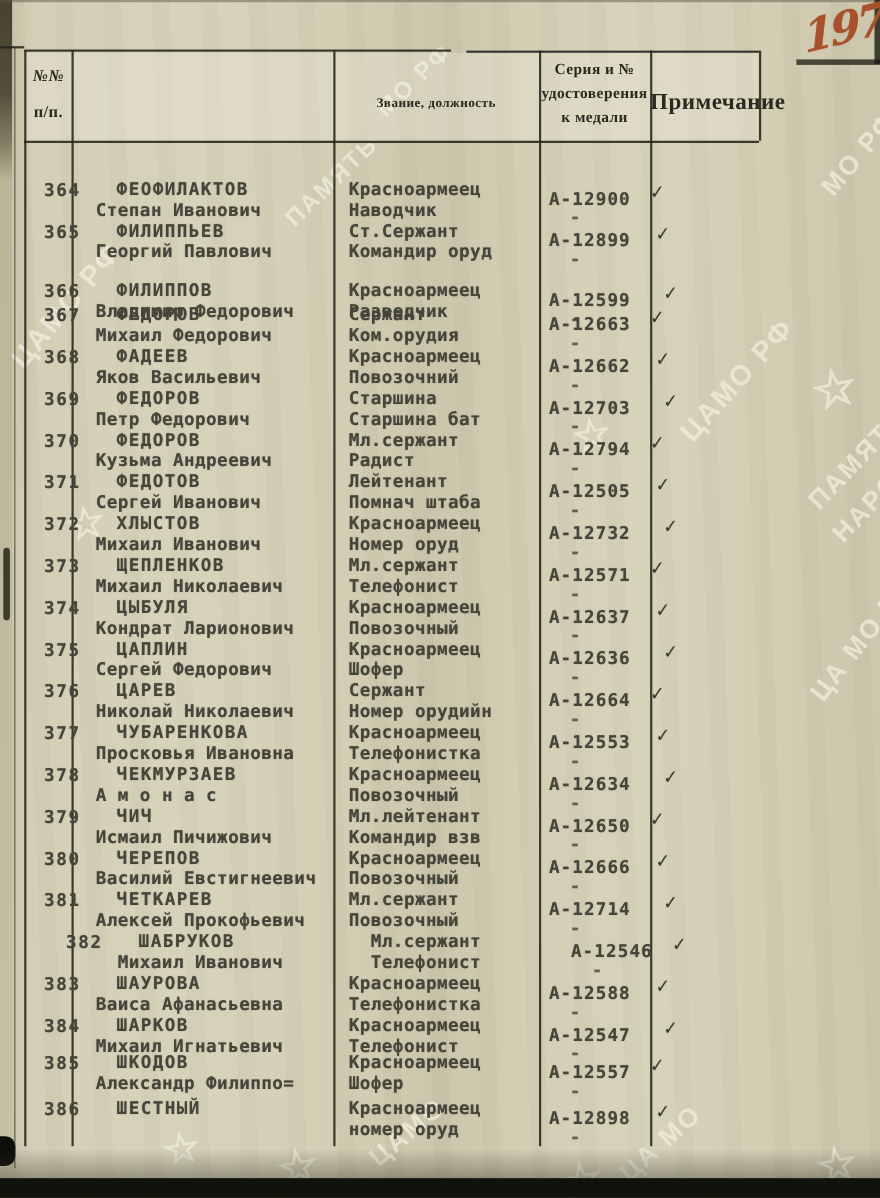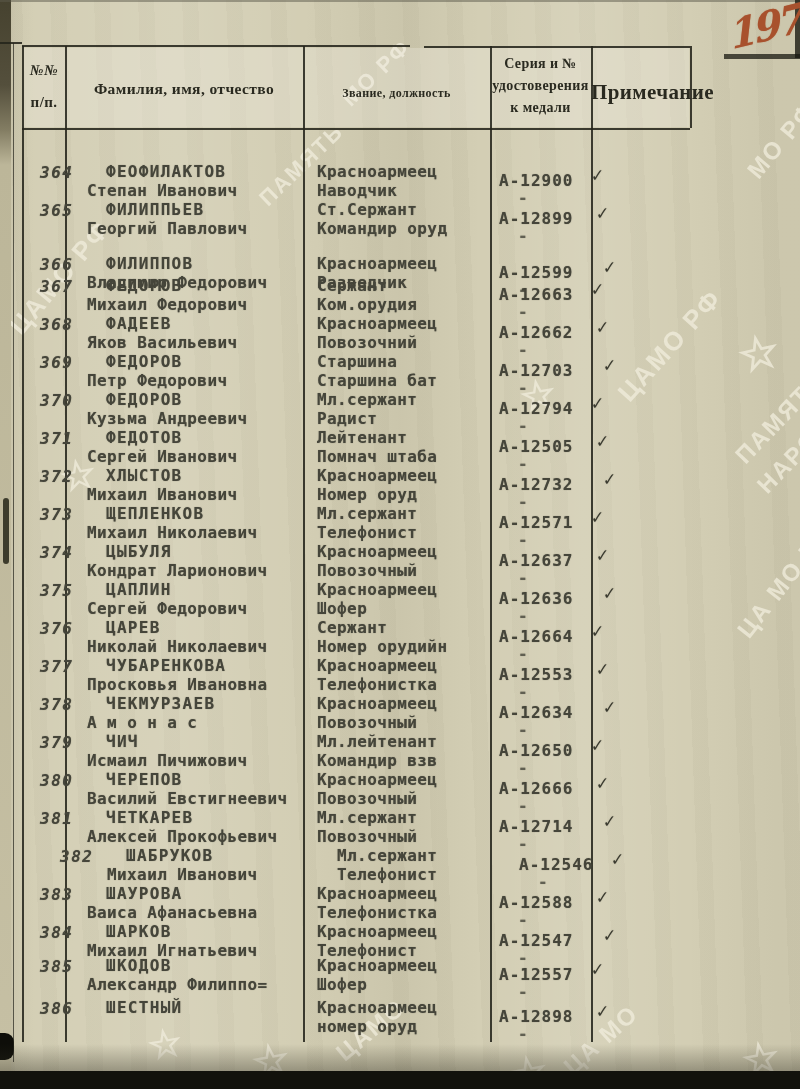--- a/index.html
+++ b/index.html
@@ -18,21 +18,21 @@
   .vline,.hline{position:absolute;background:#24241b;opacity:.88;}
   .vline{width:2px;} .hline{height:2px;}
   
   .hdr{position:absolute;font-family:"Liberation Serif",serif;font-weight:bold;
        color:#2a2a20;text-align:center;letter-spacing:.4px;}
   
   .entry{position:absolute;left:0;width:800px;height:38px;
          font-weight:700;font-size:16px;color:#45453a;
          text-shadow:0 0 1px rgba(66,66,54,.55);letter-spacing:.4px;}
   .entry span{position:absolute;white-space:pre;line-height:19px;}
-  .entry .num{left:40px;top:1px;letter-spacing:1.5px;font-style:italic;}
+  .entry .num{left:40px;top:1px;letter-spacing:1.5px;}
   .entry .surname{left:106px;top:0;letter-spacing:1.3px;}
   .entry .given{left:87px;top:19px;}
   .entry .rank{left:317px;top:0;}
   .entry .duty{left:317px;top:19px;}
   .entry .cert{left:499px;top:9px;letter-spacing:1px;}
   .entry .dash{left:518px;top:26px;opacity:.8;}
   .entry .check{left:597px;top:3px;font-size:18px;transform:rotate(-8deg) skewX(-8deg);color:#3a3a2f;}
   .entry:nth-child(3n) .check{left:604px;}
   .entry:nth-child(3n+1) .check{left:592px;}
   
@@ -94,21 +94,20 @@
   <div class="vline" style="left:13px;top:43px;height:1019px;width:1px;opacity:.7;"></div>
   <div class="vline" style="left:22px;top:46px;height:996px;"></div>
   <div class="vline" style="left:65px;top:46px;height:996px;"></div>
   <div class="vline" style="left:303px;top:46px;height:996px;"></div>
   <div class="vline" style="left:490px;top:46px;height:996px;"></div>
   <div class="vline" style="left:591px;top:46px;height:996px;"></div>
   <div class="vline" style="left:690px;top:46px;height:82px;"></div>
 
   <div class="hdr" style="left:26px;top:62px;width:36px;font-size:15px;font-style:italic;">№№</div>
   <div class="hdr" style="left:26px;top:94px;width:36px;font-size:15px;">п/п.</div>
-  <div class="hdr" style="left:65px;top:80px;width:238px;font-size:15.5px;">Фамилия, имя, отчество</div>
   <div class="hdr" style="left:303px;top:86px;width:187px;font-size:12px;">Звание, должность</div>
   <div class="hdr" style="left:490px;top:56px;width:101px;font-size:14px;">Серия и №</div>
   <div class="hdr" style="left:490px;top:78px;width:101px;font-size:14px;">удостоверения</div>
   <div class="hdr" style="left:490px;top:100px;width:101px;font-size:14px;">к медали</div>
   <div class="hdr" style="left:591px;top:80px;width:99px;font-size:21px;">Примечание</div>
 
   <div class="abs" id="rows-layer" style="left:0;top:0;width:800px;height:1089px;">
       <div class="entry" style="top: 162px;">
         <span class="num">364</span>
         <span class="surname">ФЕОФИЛАКТОВ</span>

